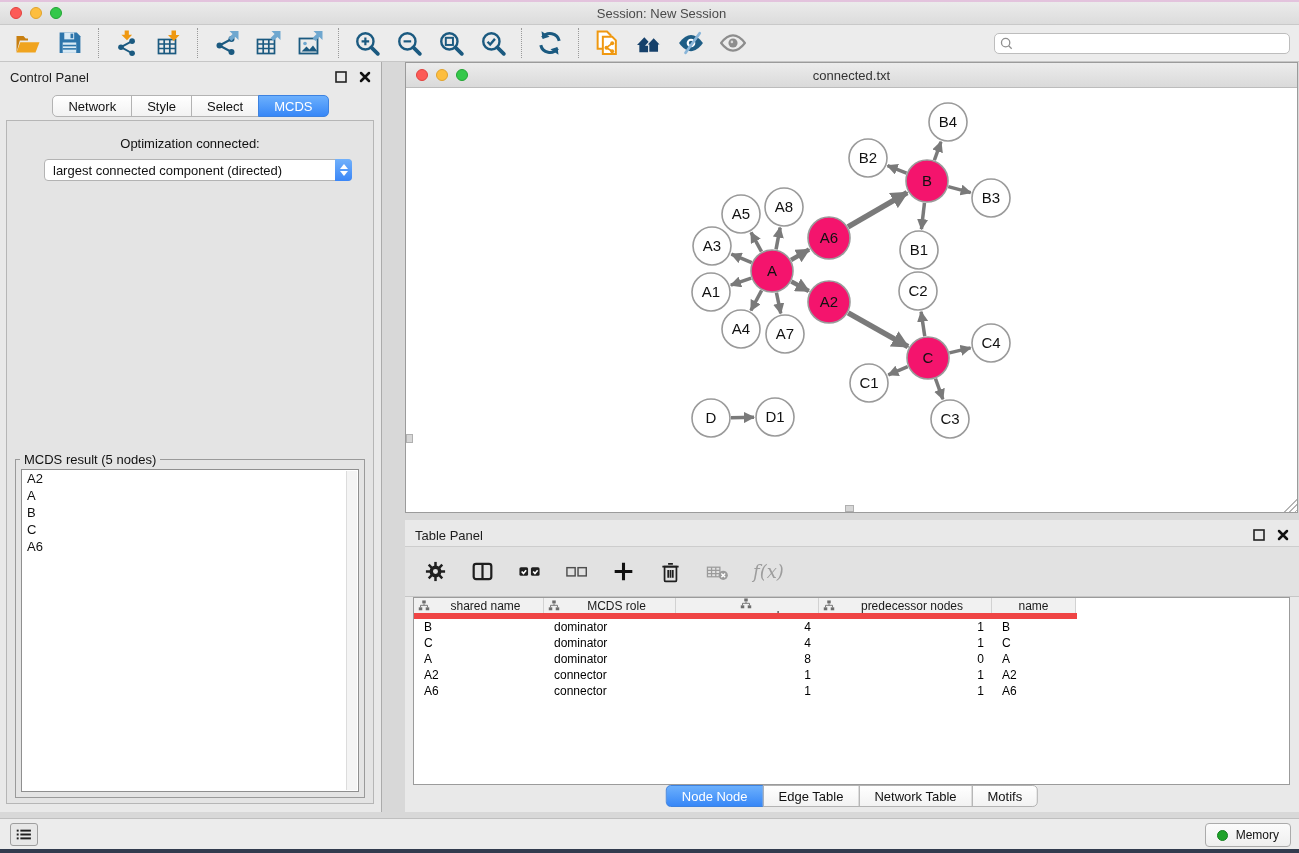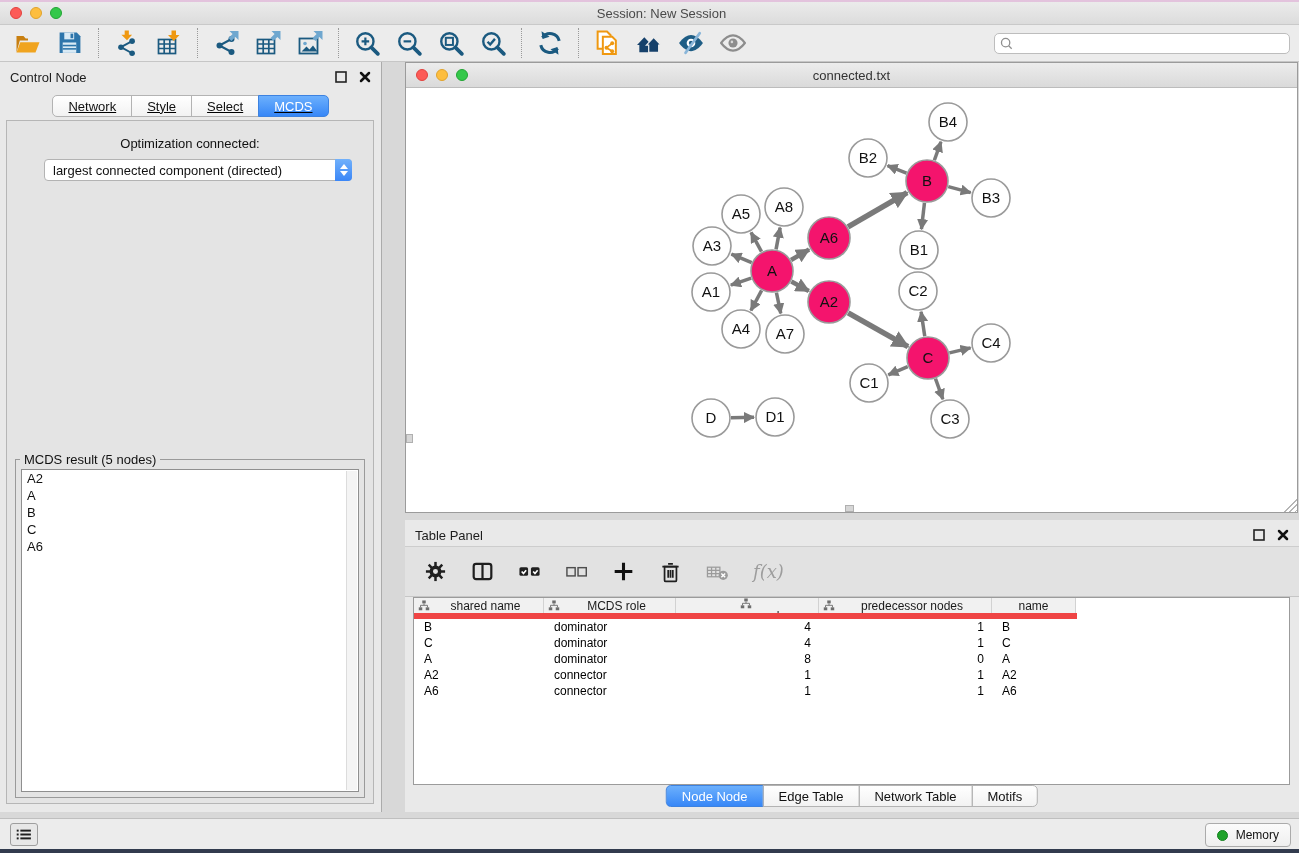--- a/index.html
+++ b/index.html
@@ -37,21 +37,21 @@
 
   
   .control-panel { position:absolute; left:0; top:0; width:382px; height:750px; background:#e9e9e9;
     border-right:1px solid #ababab; }
   .panel-header { position:relative; height:30px; display:flex; align-items:center; }
   .panel-header .ph-title { margin-left:10px; font-size:13px; color:#1d1d1d; }
   .ph-icons { position:absolute; right:8px; top:0; height:100%; display:flex; align-items:center; gap:9px; }
   .ph-btn { width:15px; height:15px; background:none; border:none; padding:0; cursor:pointer; display:flex; }
   .ph-btn svg { width:14px; height:14px; }
 
-  .cp-tabs { position:absolute; top:33px; left:0; width:100%; display:flex; justify-content:center;text-decoration:underline; }
+  .cp-tabs { position:absolute; top:33px; left:0; width:100%; display:flex; justify-content:center; }
   .seg-tab { height:22px; padding:0 15px; font-size:13px; color:#111; background:linear-gradient(#ffffff,#f2f2f2);
     border:1px solid #b3b3b3; margin-left:-1px; cursor:pointer; font-family:"Liberation Sans",sans-serif; }
   .seg-tab:first-child { border-radius:5px 0 0 5px; margin-left:0; }
   .seg-tab:last-child { border-radius:0 5px 5px 0; }
   .seg-tab.active { background:linear-gradient(#6cb0fd,#3787f7); color:#fff; border-color:#3d82e0; }
 
   .cp-body { position:absolute; left:6px; right:7px; top:58px; bottom:8px;
     background:#e4e4e4; border:1px solid #b6b6b6; }
   .opt-label { margin-top:15px; text-align:center; font-size:13px; color:#111; }
   .dropdown { position:absolute; left:37px; right:21px; top:38px; height:22px; background:#fff;
@@ -324,21 +324,21 @@
           </svg>
         </span>
         <input placeholder="" style="">
       </div>
     </div>
 
   <div class="content">
 
     <div class="control-panel">
       <div class="panel-header">
-        <span class="ph-title">Control Node</span>
+        <span class="ph-title">Control Panel</span>
         <span class="ph-icons">
           <button class="ph-btn">
               <svg viewBox="0 0 14 14">
                 <rect x="2" y="2" width="10" height="10" fill="none" stroke="#222" stroke-width="1.6"></rect>
               </svg>
             </button>
           <button class="ph-btn">
               <svg viewBox="0 0 14 14">
                 <path d="M3 3l8 8m0-8l-8 8" stroke="#111" stroke-width="2.5" stroke-linecap="round"></path>
               </svg>

